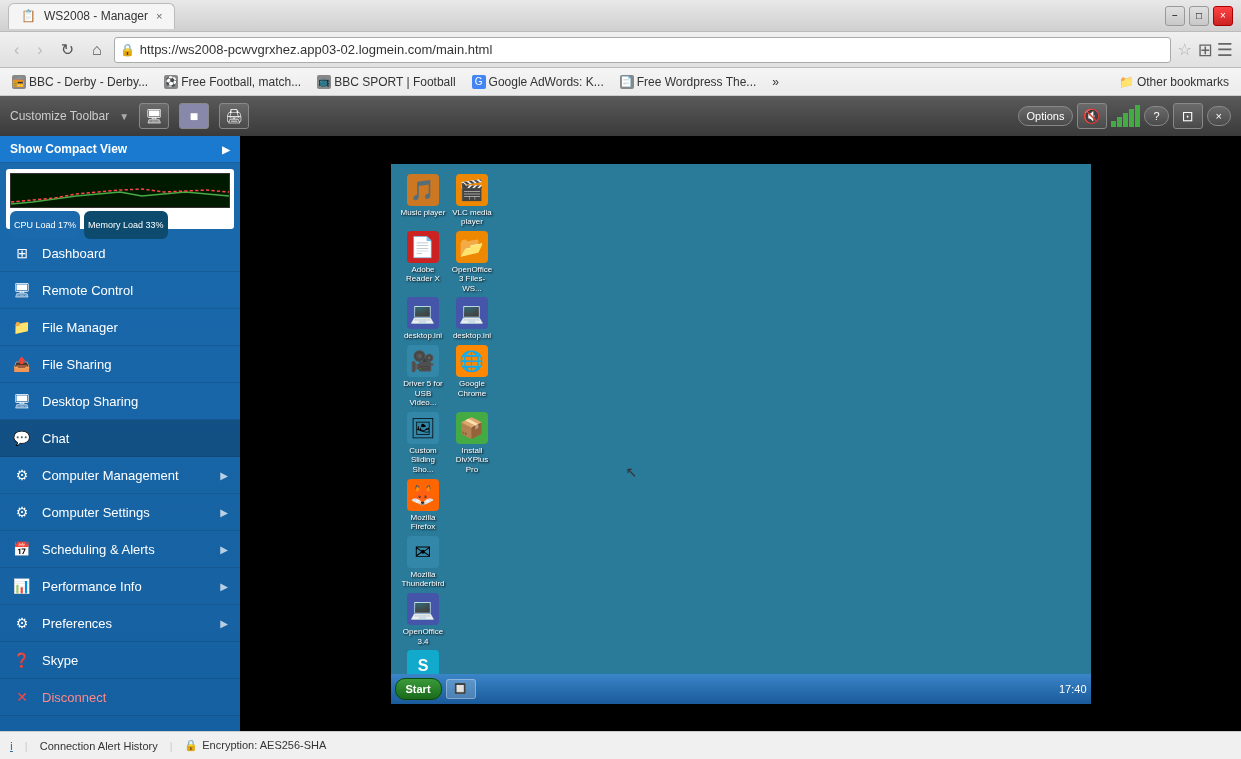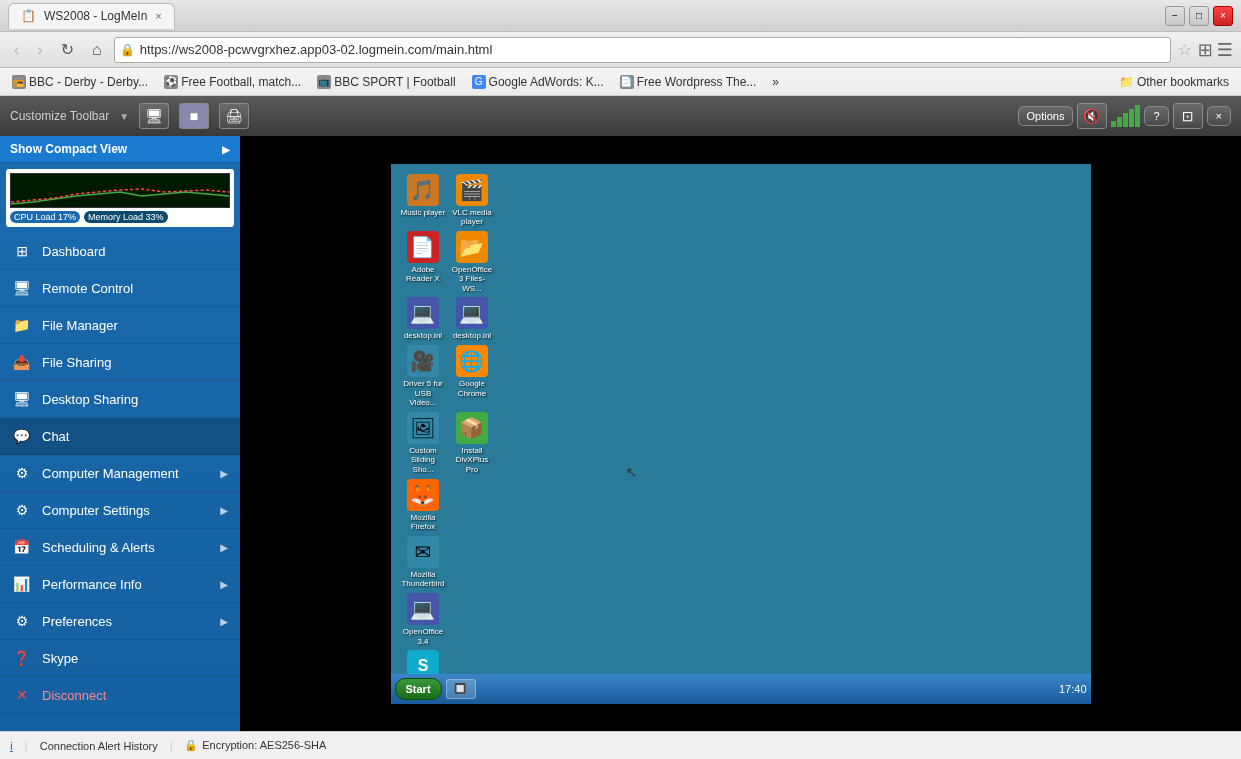--- a/index.html
+++ b/index.html
@@ -120,21 +120,21 @@
       padding: 0 10px;
       gap: 10px;
       color: white;
       font-size: 12px;
     }
     .toolbar-label { color: #ccc; font-size: 12px; }
     .toolbar-group { display: flex; gap: 4px; align-items: center; margin-left: auto; }
     .toolbar-btn {
       background: linear-gradient(to bottom, #6a6a6a, #4a4a4a);
       border: 1px solid #888;
-      border-radius: 5px;
+      border-radius: 10px;
       padding: 3px 8px;
       color: white;
       font-size: 11px;
       cursor: pointer;
     }
     .toolbar-icon-btn {
       background: linear-gradient(to bottom, #6a6a6a, #4a4a4a);
       border: 1px solid #888;
       border-radius: 3px;
       width: 30px; height: 26px;
@@ -189,21 +189,21 @@
       position: relative;
       overflow: hidden;
     }
     .monitor-labels {
       display: flex;
       gap: 4px;
       margin-top: 3px;
     }
     .monitor-label {
       font-size: 9px;
-      padding: 1px 4px;
+      padding: 9px 4px;
       border-radius: 6px;
       color: white;
     }
     .cpu-label { background: #1a6aad; }
     .mem-label { background: #0c4a6e; }
 
     
     .sidebar-item {
       display: flex;
       align-items: center;
@@ -336,21 +336,21 @@
     .cpu-graph-svg { width: 100%; height: 35px; }
   </style>
 </head>
 <body>
 
 <div class="browser-frame">
 
   <div class="title-bar">
     <div class="tab">
       <span>📋</span>
-      <span>WS2008 - LogMeIn</span>
+      <span>WS2008 - Manager</span>
       <span class="tab-close">×</span>
     </div>
     <div class="window-controls">
       <div class="win-btn">−</div>
       <div class="win-btn">□</div>
       <div class="win-btn close">×</div>
     </div>
   </div>
 
   <div class="nav-bar">

